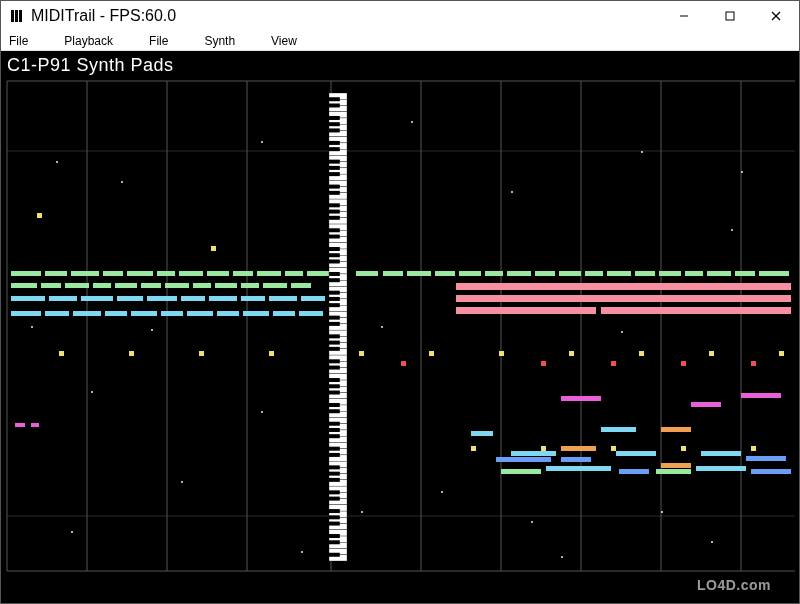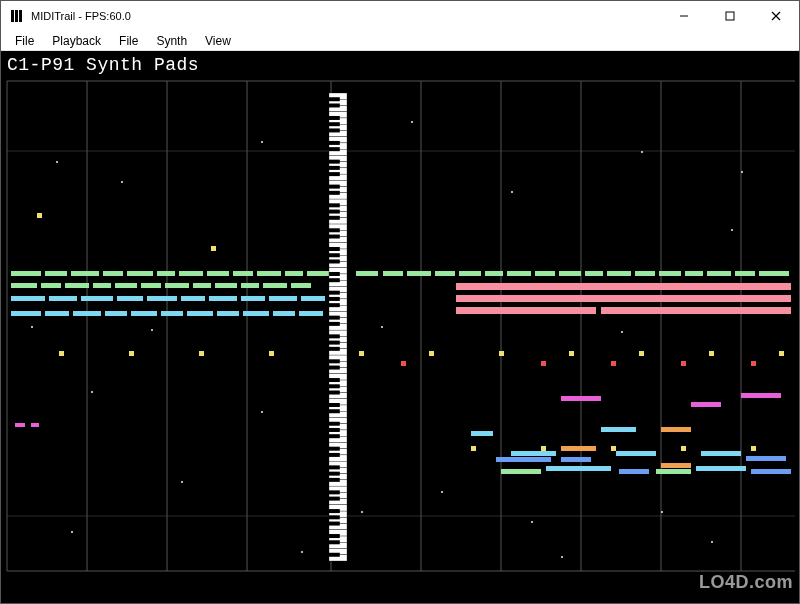--- a/index.html
+++ b/index.html
@@ -1,28 +1,28 @@
 <!DOCTYPE html>
 <html><head>
 <meta charset="utf-8">
 <style>
 * { margin: 0; padding: 0; box-sizing: border-box; }
 html, body { width: 800px; height: 604px; overflow: hidden; font-family: "Segoe UI", Tahoma, sans-serif; background: #fff; }
 .window { width: 800px; height: 604px; border: 1px solid #555; display: flex; flex-direction: column; }
 .titlebar { height: 30px; background: #fff; display: flex; align-items: center; padding: 0 0 0 8px; border-bottom: 1px solid #fff; }
 .titlebar .icon { width: 16px; height: 16px; display: inline-flex; align-items: center; justify-content: center; margin-right: 6px; }
-.titlebar .title { font-size: 11px; color: #000; flex: 1; }
+.titlebar .title { font-size: 16px; color: #000; flex: 1; }
 .winbtns { display: flex; height: 100%; }
 .winbtn { width: 46px; height: 100%; display: flex; align-items: center; justify-content: center; font-size: 11px; color: #000; }
-.menubar { height: 20px; background: #fff; display: flex; align-items: center; padding-left: 6px; gap: 2px; border-bottom: 1px solid #e5e5e5; }
+.menubar { height: 20px; background: #fff; display: flex; align-items: center; padding-left: 0; gap: 20px; border-bottom: 1px solid #e5e5e5; }
 .menuitem { font-size: 12px; color: #000; padding: 2px 8px; }
 .viewport { flex: 1; background: #000; position: relative; overflow: hidden; }
-.hud-top { position: absolute; top: 4px; left: 6px; color: #fff; font-family: Liberation Mono, monospace; font-size: 18px; letter-spacing: 0.5px; white-space: pre; }
+.hud-top { position: absolute; top: 4px; left: 6px; color: #fff; font-family: Liberation Sans, sans-serif; font-size: 18px; letter-spacing: 0.5px; white-space: pre; }
 .hud-bottom { position: absolute; bottom: 6px; left: 6px; color: #fff; font-family: "Courier New", monospace; font-size: 17px; letter-spacing: 0.3px; white-space: pre; }
-.watermark { position: absolute; bottom: 10px; right: 6px; color: rgba(255,255,255,0.6); font-size: 18px; font-weight: 600; letter-spacing: 0.5px; font-family: Arial, sans-serif; }
+.watermark { position: absolute; bottom: 10px; right: 28px; color: rgba(255,255,255,0.6); font-size: 14px; font-weight: 600; letter-spacing: 0.5px; font-family: Arial, sans-serif; }
 .grid line { stroke: #555; stroke-width: 1; }
 .grid .thin { stroke-width: 0.5; }
 .piano rect.white { fill: #fff; stroke: #000; stroke-width: 0.3; }
 .piano rect.black { fill: #000; }
 .star { fill: rgba(255,255,255,0.7); }
 .note { stroke: none; }
 </style>
 </head>
 <body>
 

